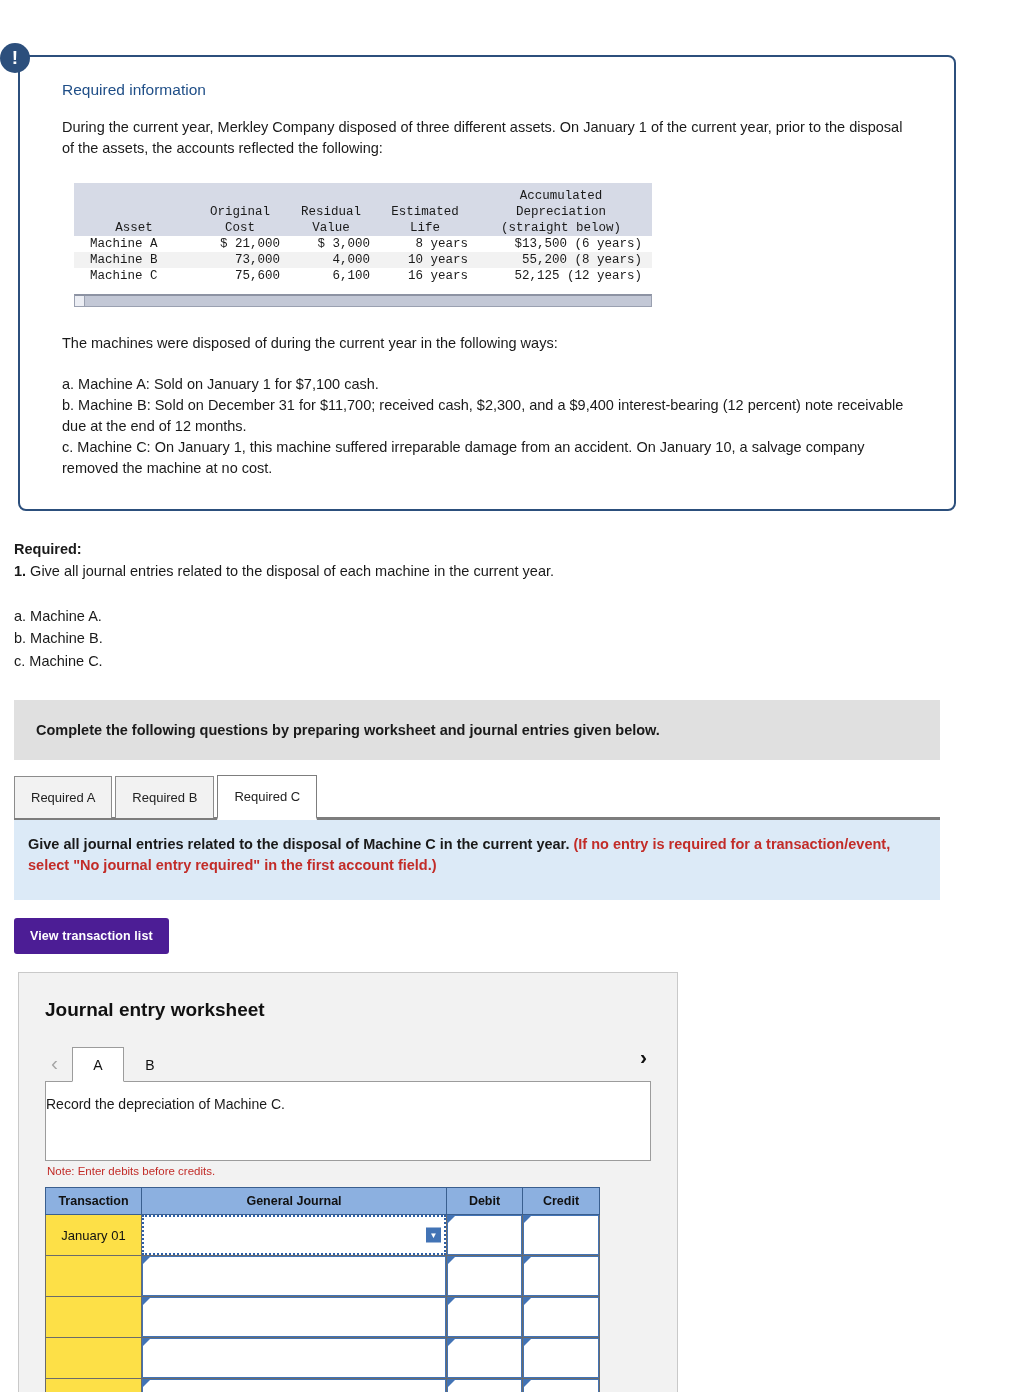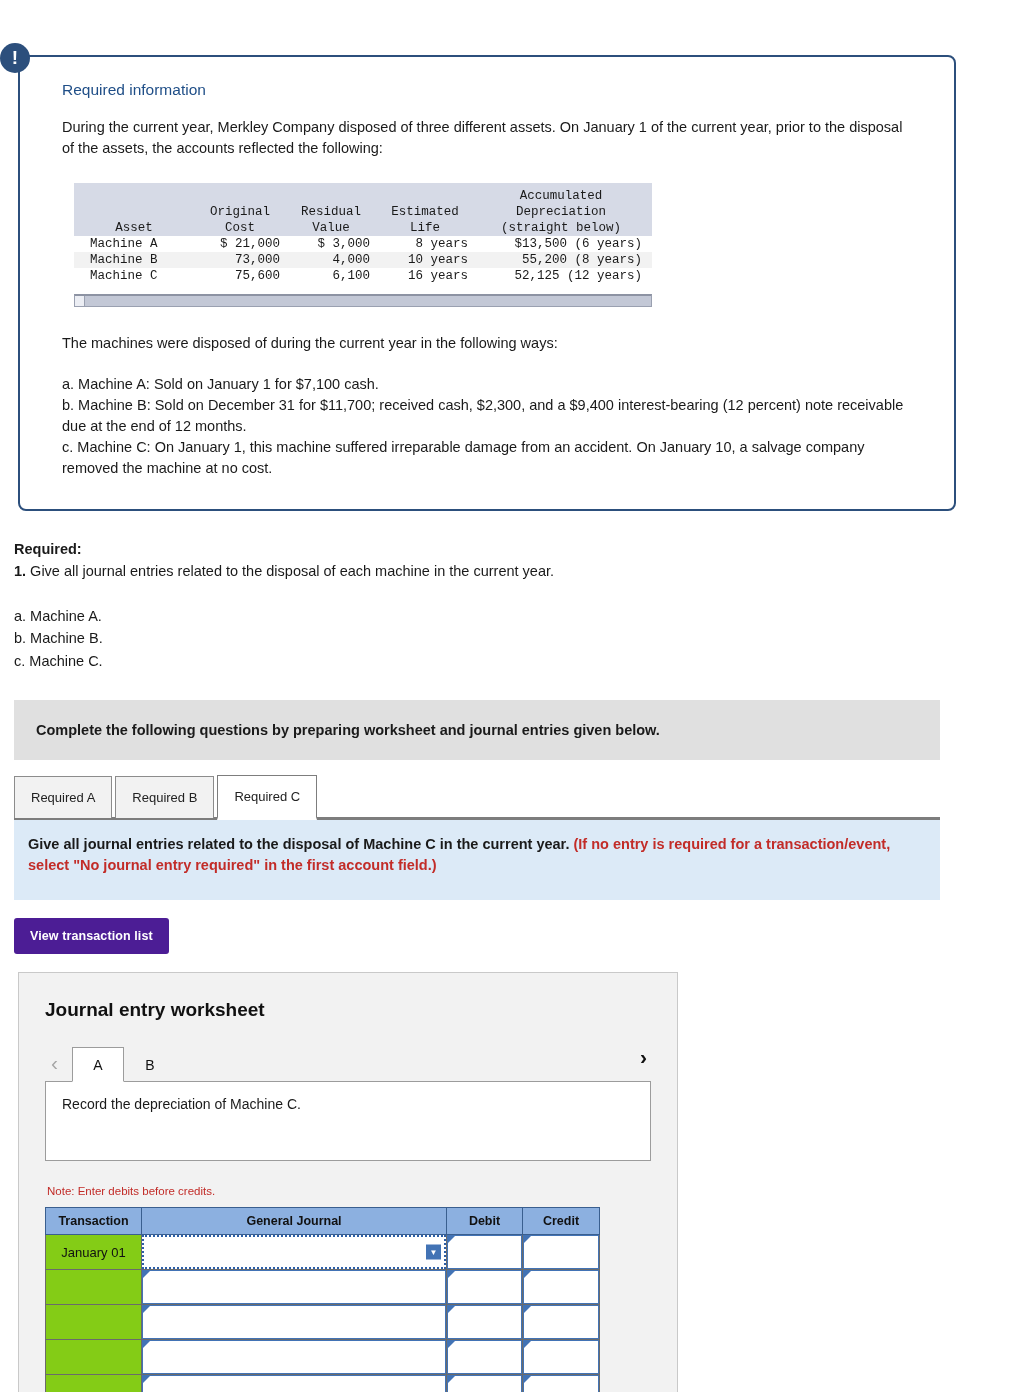--- a/index.html
+++ b/index.html
@@ -227,23 +227,23 @@
     border: 1px solid #9c9c9c;
     border-bottom: 1px solid #fff;
     position: relative;
     z-index: 3;
     bottom: -1px;
   }
   .jdesc {
     border: 1px solid #9c9c9c;
     background: #fff;
     height: 80px;
-    padding: 14px 0 0 16px;
+    padding: 14px 0 0 0;
     font-size: 14px;
-    margin-bottom: 24px;
+    margin-bottom: 4px;
   }
   .note-red {
     color: #c22c28;
     font-size: 11.5px;
     margin: 0 0 10px 2px;
   }
 
   
   table.jgrid {
     border-collapse: collapse;
@@ -254,22 +254,22 @@
     background: #8cb0e0;
     border: 1px solid #3a5f8f;
     font-size: 12.5px;
     font-weight: bold;
     color: #111;
     padding: 6px 0;
     text-align: center;
   }
   table.jgrid td {
     border: 1px solid #6b6b6b;
-    height: 35px;
-    background: #84cc16;
+    height: 41px;
+    background: #fde047;
     padding: 0;
   }
   .col-tx   { width: 96px; }
   .col-gj   { width: 305px; }
   .col-deb  { width: 76px; }
   .col-cred { width: 77px; }
   td.tx-cell {
     text-align: center;
     font-size: 13px;
     color: #111;

